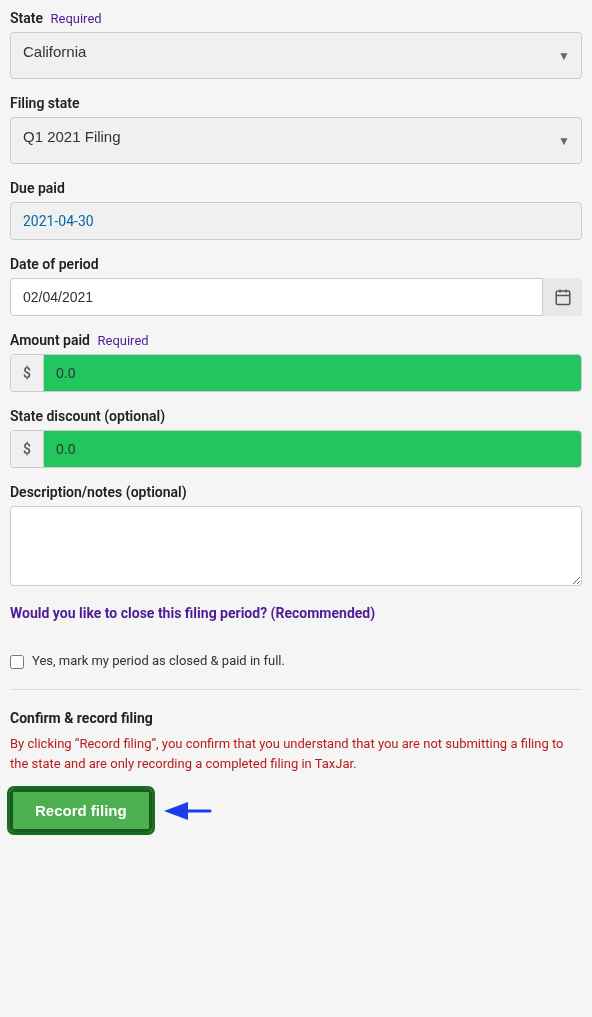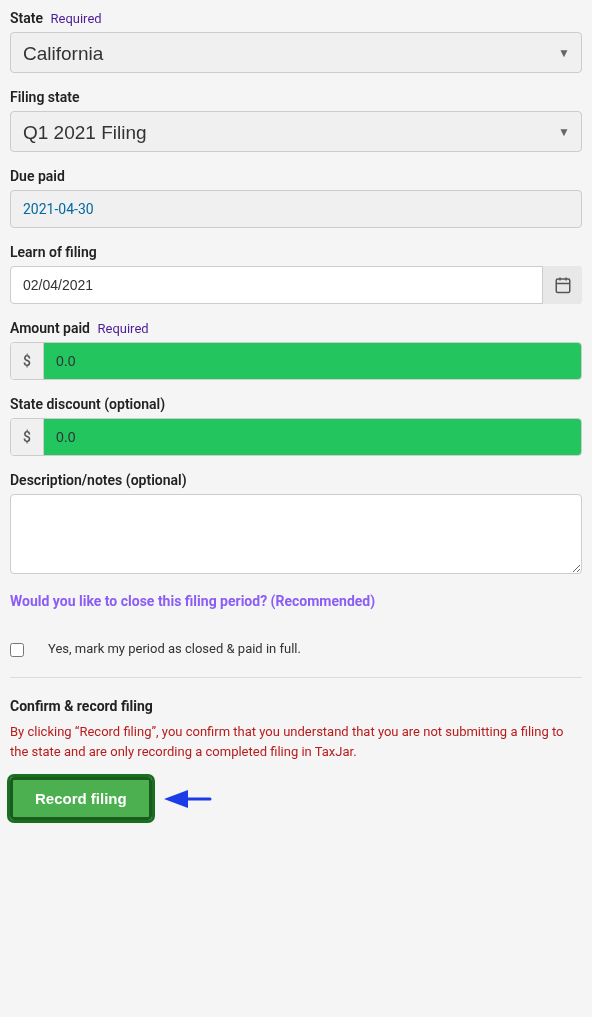--- a/index.html
+++ b/index.html
@@ -36,25 +36,25 @@
       margin-left: 4px;
       font-size: 13px;
     }
 
     .select-wrapper {
       position: relative;
     }
 
     .select-wrapper select {
       width: 100%;
-      padding: 10px 36px 8px 12px;
+      padding: 10px 36px 18px 12px;
       border: 1px solid #ccc;
       border-radius: 4px;
       background: #f0f0f0;
-      font-size: 19px;
+      font-size: 15px;
       color: #333;
       appearance: none;
       -webkit-appearance: none;
       cursor: pointer;
     }
 
     .select-arrow {
       position: absolute;
       right: 12px;
       top: 50%;
@@ -146,40 +146,40 @@
       min-height: 80px;
     }
 
     .close-period-section {
       margin-bottom: 16px;
     }
 
     .close-period-title {
       font-weight: 700;
       font-size: 14px;
-      color: #8b5cf6;
+      color: #4c1d95;
       margin-bottom: 8px;
     }
 
     .close-period-desc {
       font-size: 13px;
       color: #444;
       line-height: 1.5;
       margin-bottom: 12px;
     }
 
     .close-period-desc a {
       color: #4a90d9;
       text-decoration: none;
     }
 
     .checkbox-label {
       display: flex;
       align-items: flex-start;
-      gap: 24px;
+      gap: 8px;
       font-size: 13px;
       color: #333;
       cursor: pointer;
       margin-top: 32px;
     }
 
     .checkbox-label input[type="checkbox"] {
       margin-top: 2px;
       width: 14px;
       height: 14px;
@@ -260,21 +260,21 @@
     <span class="select-arrow">▼</span>
   </div>
 </div>
 
 <div class="form-group">
   <label class="form-label">Due paid</label>
   <div class="due-date-field">2021-04-30</div>
 </div>
 
 <div class="form-group">
-  <label class="form-label">Learn of filing</label>
+  <label class="form-label">Date of period</label>
   <div class="date-input-wrapper">
     <input type="text" value="02/04/2021" style="">
     <button class="calendar-icon-btn">
       <svg width="18" height="18" viewBox="0 0 24 24" fill="none" stroke="currentColor" stroke-width="2">
         <rect x="3" y="4" width="18" height="18" rx="2" ry="2"></rect>
         <line x1="16" y1="2" x2="16" y2="6"></line>
         <line x1="8" y1="2" x2="8" y2="6"></line>
         <line x1="3" y1="10" x2="21" y2="10"></line>
       </svg>
     </button>

